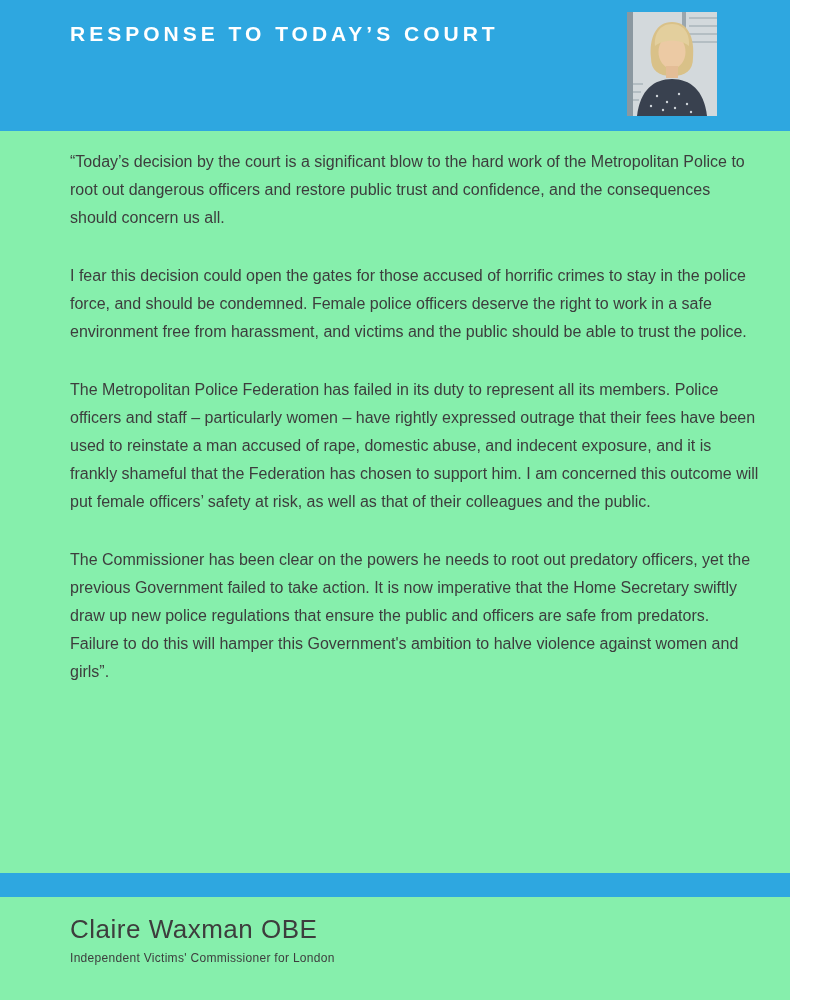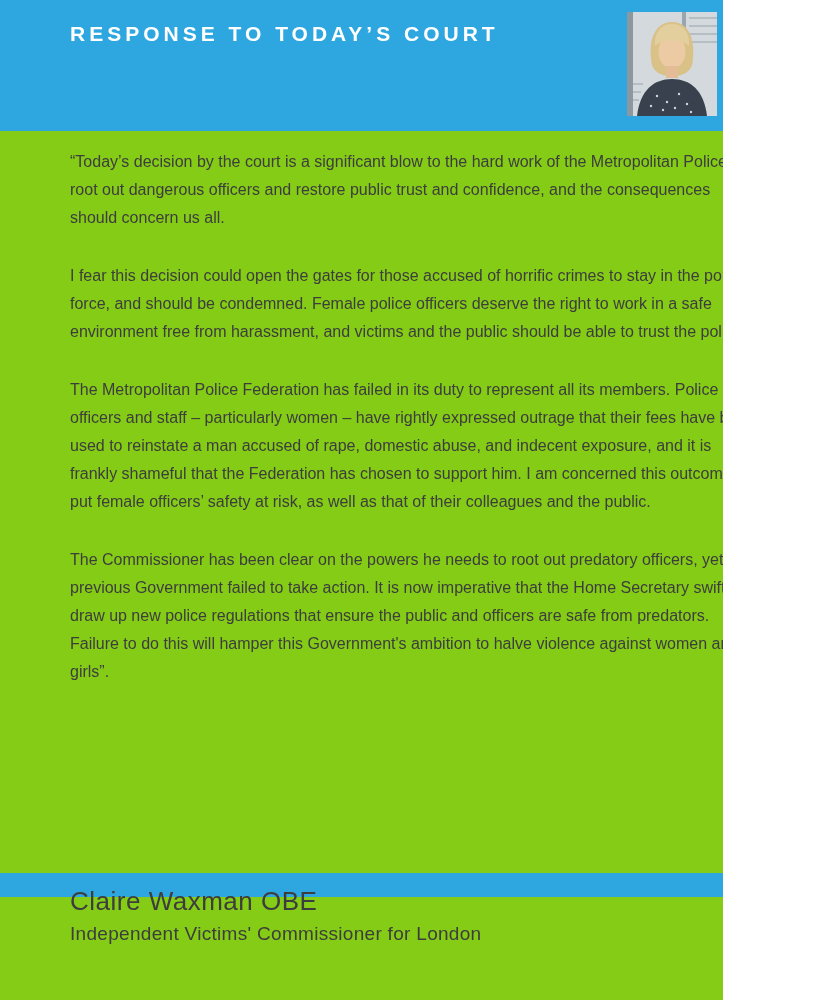--- a/index.html
+++ b/index.html
@@ -3,23 +3,23 @@
 <meta charset="utf-8">
 <style>
   html, body {
     margin: 0;
     padding: 0;
     background: #ffffff;
     font-family: "Liberation Sans", sans-serif;
   }
   .page {
     position: relative;
-    width: 723px;
+    width: 790px;
     height: 1000px;
-    background: #84cc16;
+    background: #86efac;
     overflow: hidden;
   }
   
   .header {
     position: absolute;
     top: 0; left: 0; right: 0;
     height: 131px;
     background: #2ea7e0;
   }
   .header-title {
@@ -60,35 +60,35 @@
   .divider {
     position: absolute;
     top: 873px;
     left: 0; right: 0;
     height: 24px;
     background: #2ea7e0;
   }
   
   .footer {
     position: absolute;
-    top: 884px;
+    top: 912px;
     left: 70px;
     right: 70px;
   }
   .footer-name {
     color: #3d3d3d;
     font-size: 26px;
     font-weight: 500;
     letter-spacing: 0.5px;
     line-height: 34px;
   }
   .footer-role {
     margin-top: 5px;
     color: #3d3d3d;
-    font-size: 19px;
+    font-size: 12px;
     letter-spacing: 0.3px;
   }
 </style>
 </head>
 <body>
 
 <div class="page">
 
   <div class="header">
     <div class="header-title">

